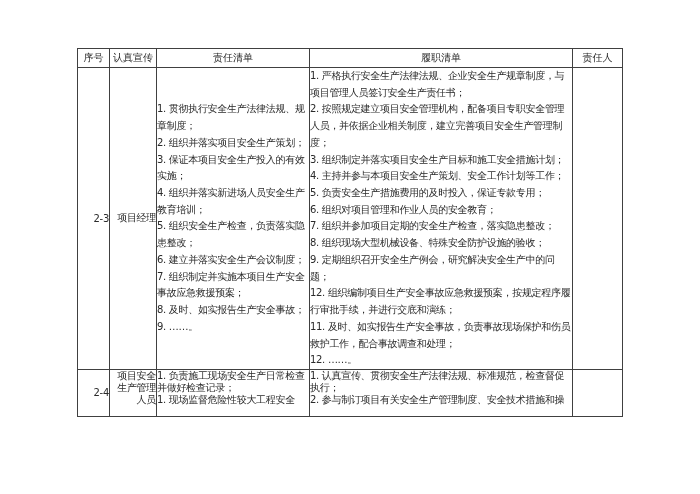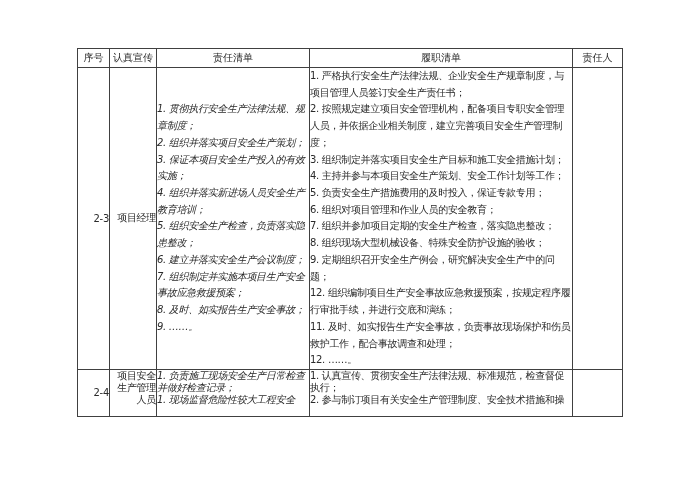--- a/index.html
+++ b/index.html
@@ -41,21 +41,21 @@
     height:18px;
     font-weight:normal;
     text-align:center;
     line-height:18px;
     letter-spacing:0;
   }
   tr.r1{ height:300px; }
   tr.r2{ height:46px; }
   td.c-serial{ text-align:right; }
   td.c-pos{ padding:0 3px 0 4px; text-align:right; }
-  td.c-resp{ padding:0 2px 0 4px;font-style:italic; }
+  td.c-resp{ padding:0 2px 0 4px; }
   td.c-duty{ padding:0 2px 0 4px; }
   .items{ line-height:16.72px; }
   .item{ margin:0; }
   tr.r2 td.c-pos, tr.r2 td.c-resp, tr.r2 td.c-duty{ vertical-align:top; }
   .clip{
     height:46px;
     overflow:hidden;
     line-height:12px;
   }
 </style>

